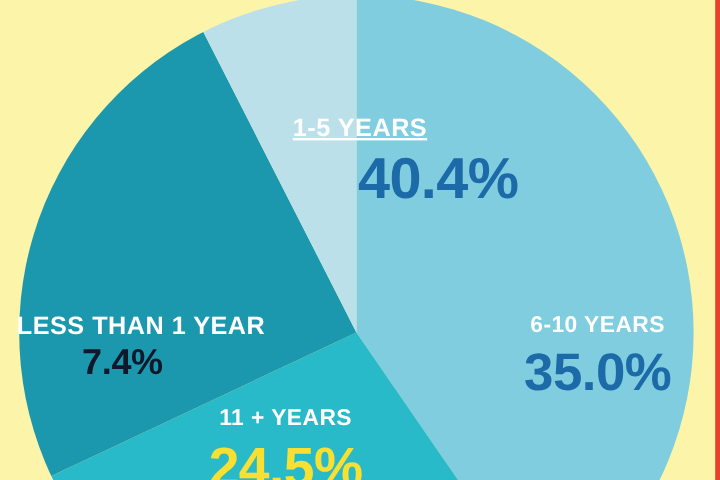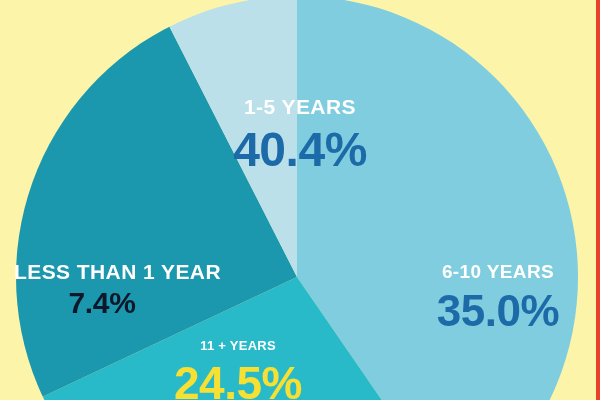--- a/index.html
+++ b/index.html
@@ -52,36 +52,36 @@
     text-transform: uppercase;
   }
   .slice-value {
     display: block;
     font-weight: bold;
     letter-spacing: -0.01em;
   }
 
   
   #label-1-5 { left: 168px; top: 96px; width: 264px; }
-  #label-1-5 .slice-name  { font-size: 21px; margin-bottom: 9px; }
-  #label-1-5 .slice-value { font-size: 48px; color: #1C6AA8; }
+  #label-1-5 .slice-name  { font-size: 21px; margin-bottom: 9px; text-decoration: underline; }
+  #label-1-5 .slice-value { font-size: 48px; color: #1C6AA8; text-align: right; }
 
   
   #label-6-10 { left: 398px; top: 262px; width: 200px; }
   #label-6-10 .slice-name  { font-size: 19px; margin-bottom: 8px; }
   #label-6-10 .slice-value { font-size: 44px; color: #1C6AA8; }
 
   
   #label-lt1 { left: 14px; top: 261px; width: 176px; }
   #label-lt1 .slice-name  { font-size: 21px; margin-bottom: 6px; }
   #label-lt1 .slice-value { font-size: 30px; color: #0f172a; }
 
   
   #label-11plus { left: 138px; top: 339px; width: 200px; }
-  #label-11plus .slice-name  { font-size: 13px; margin-bottom: 8px; }
+  #label-11plus .slice-name  { font-size: 19px; margin-bottom: 8px; }
   #label-11plus .slice-value { font-size: 46px; color: #F7E032; }
 </style>
 </head>
 <body>
 
 <div id="stage">
 
   <svg id="pie-svg" viewBox="0 0 600 400" xmlns="http://www.w3.org/2000/svg">
     <defs>
         <clipPath id="pie-clip">

